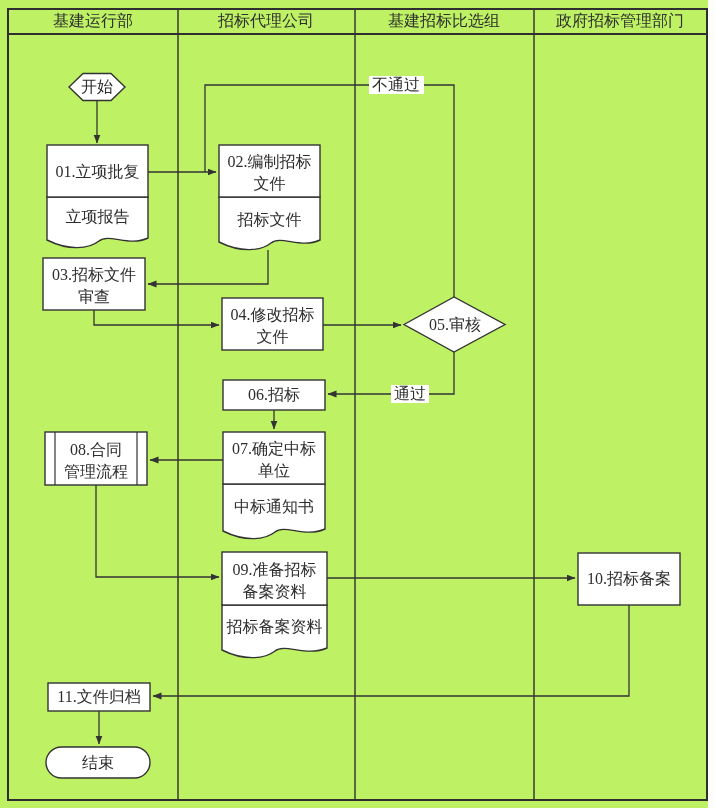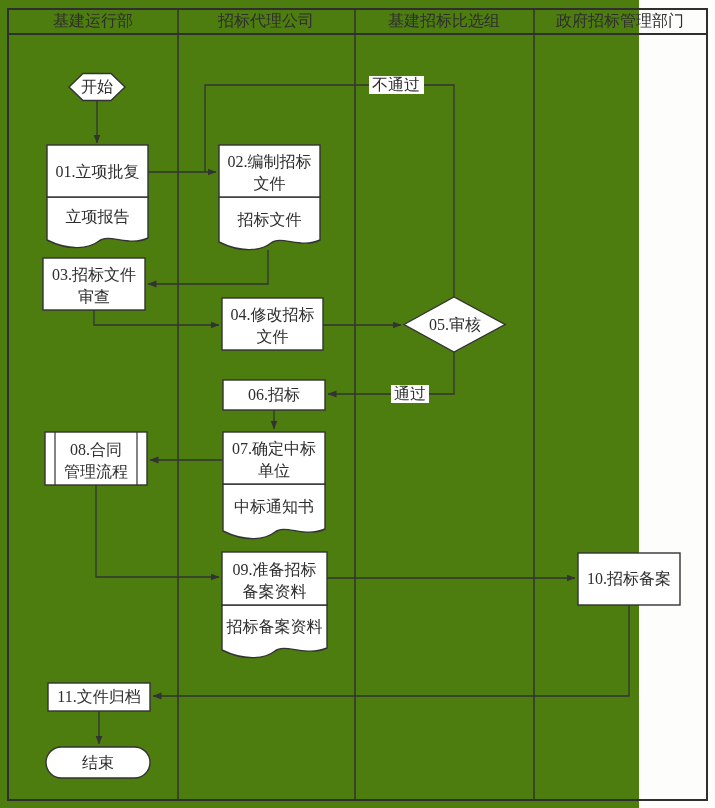--- a/index.html
+++ b/index.html
@@ -1,16 +1,16 @@
 <!DOCTYPE html>
 <html><head>
 <meta charset="utf-8">
 <style>
   html,body{margin:0;padding:0;background:#fdfdfc;}
-  .page{position:relative;width:639px;height:808px;background:#4d7c0f;
+  .page{position:relative;width:708px;height:808px;background:#bef264;
         font-family:"Liberation Serif","DejaVu Serif",serif;}
   svg{display:block;}
   text{font-family:"Liberation Serif","DejaVu Serif",serif;
        font-size:16px;fill:#2e2e2e;}
   .lane-title{font-size:16px;}
   .shape{fill:#ffffff;stroke:#333333;stroke-width:1.4;}
   .conn{fill:none;stroke:#333333;stroke-width:1.3;}
   .frame{fill:none;stroke:#2f2f2f;stroke-width:2;}
   .divider{stroke:#2f2f2f;stroke-width:1.4;}
   .headline{stroke:#2f2f2f;stroke-width:2;}

